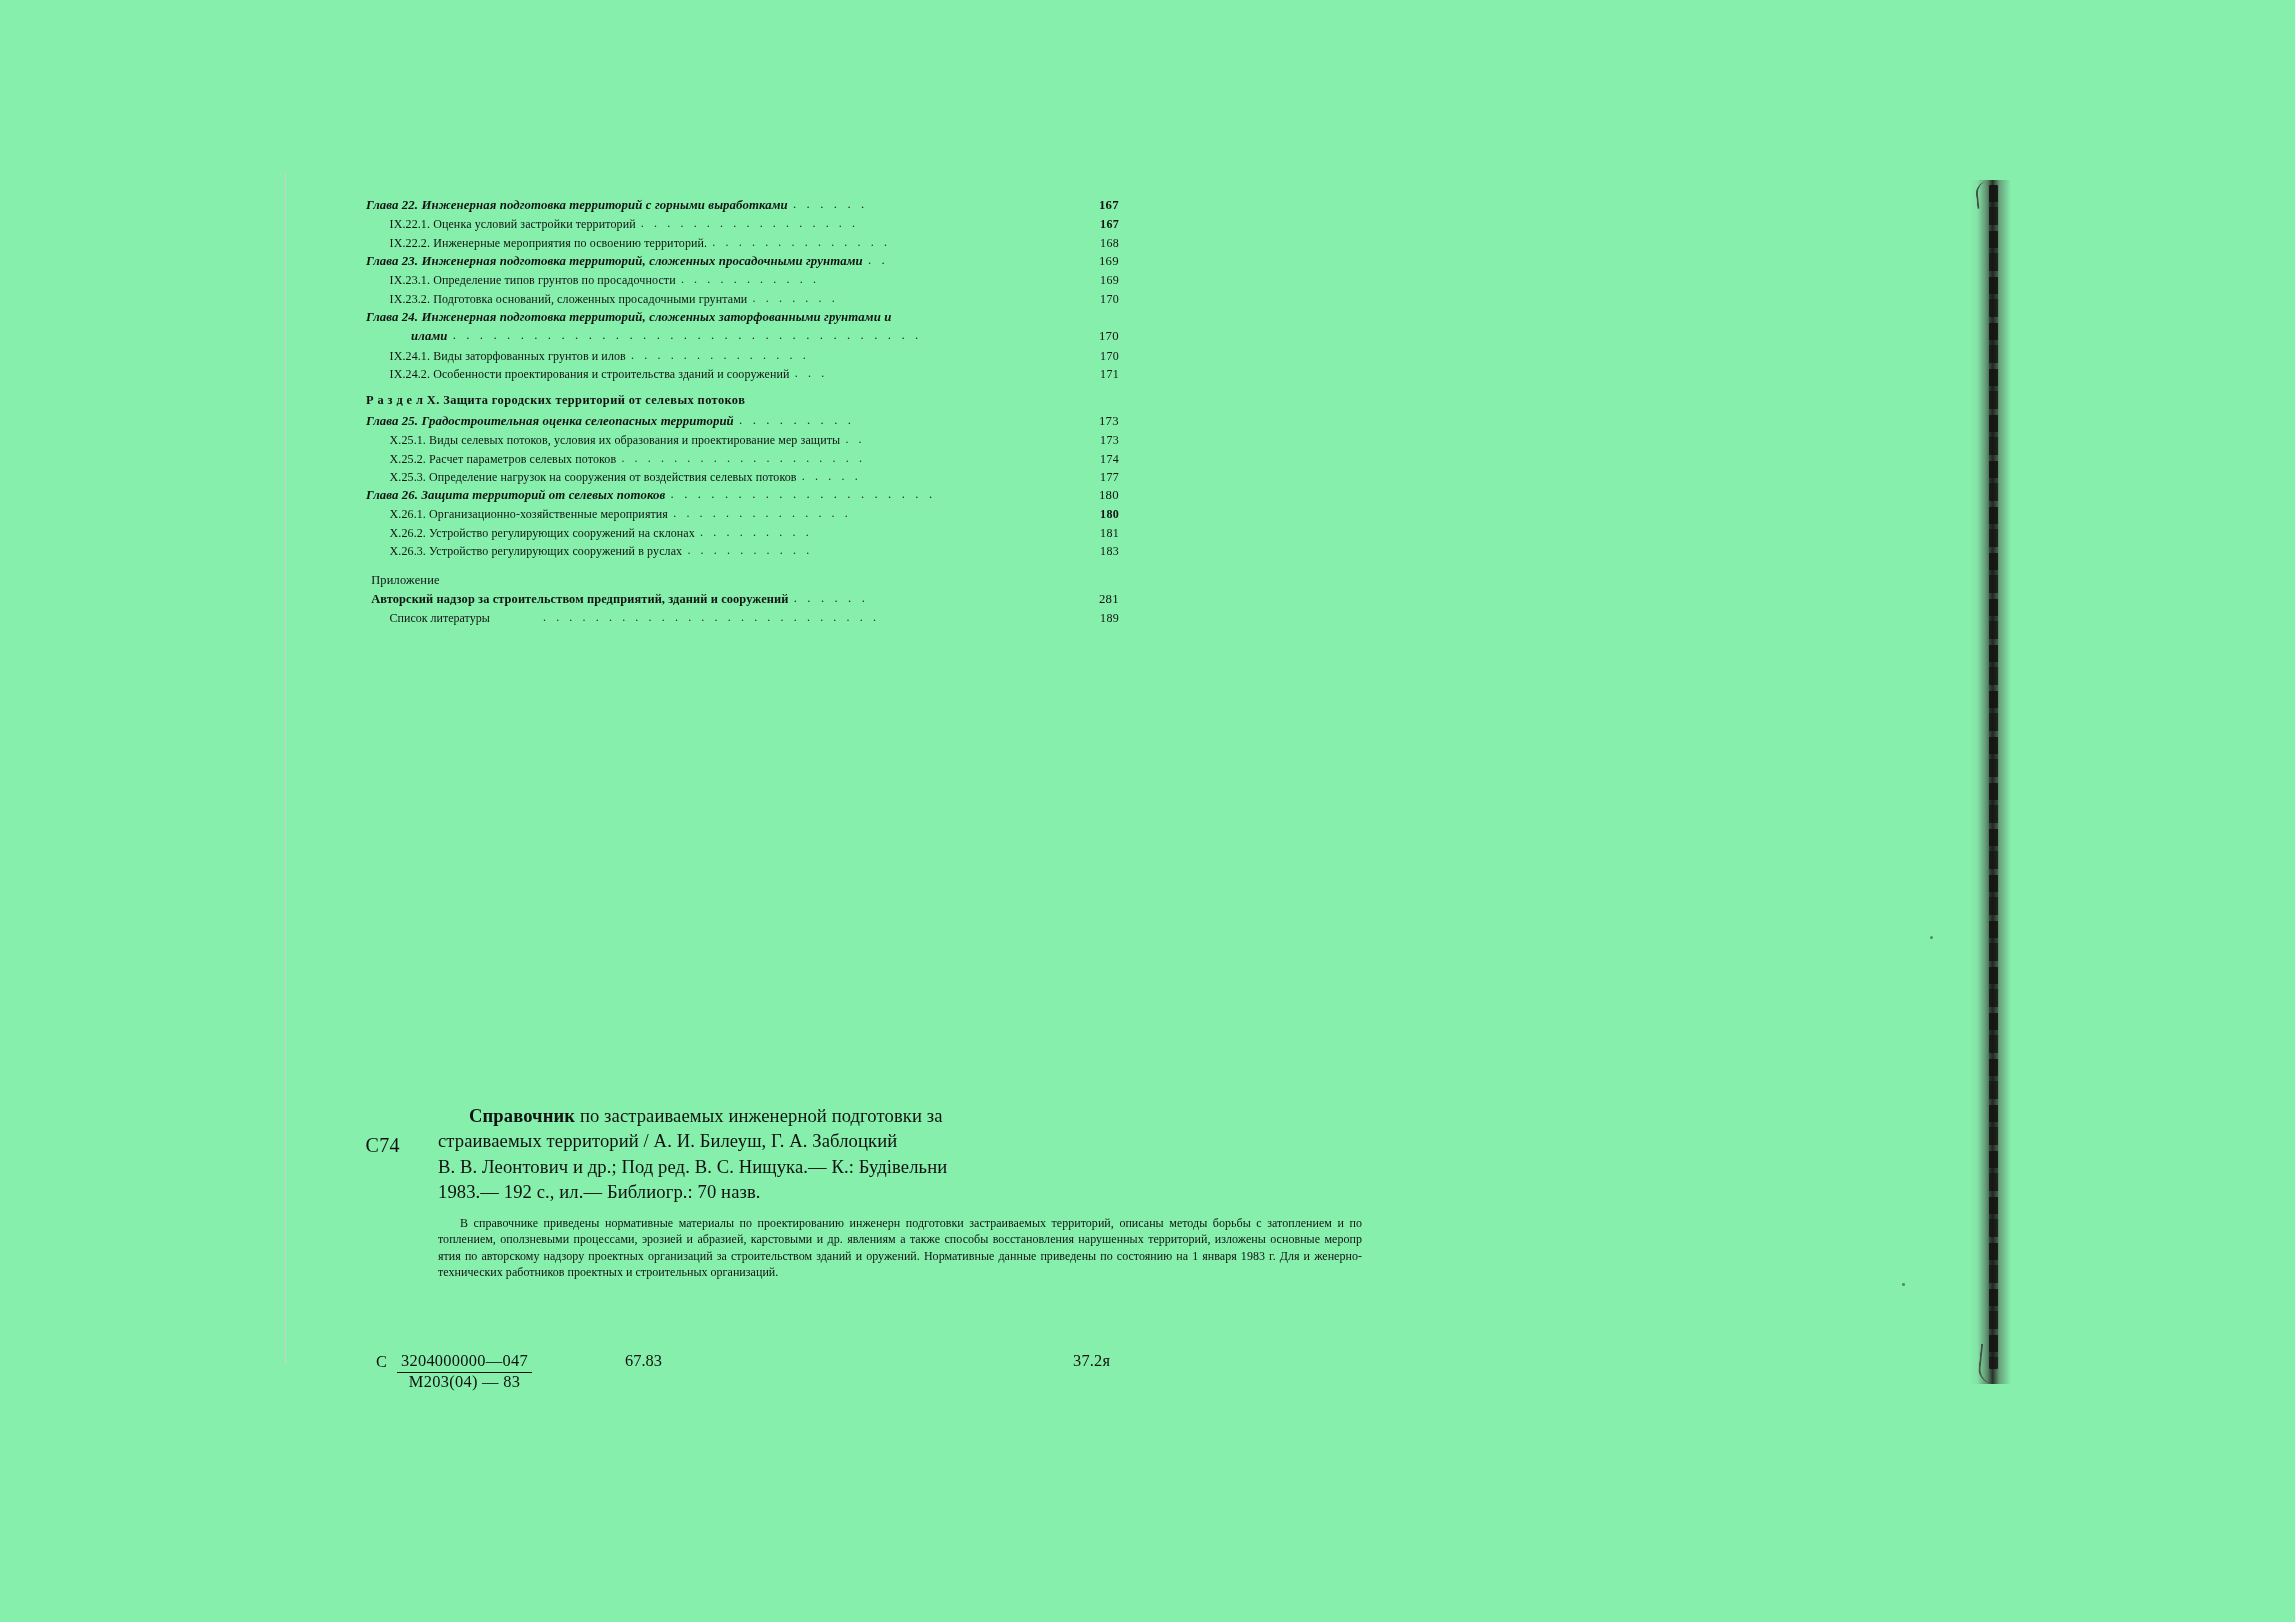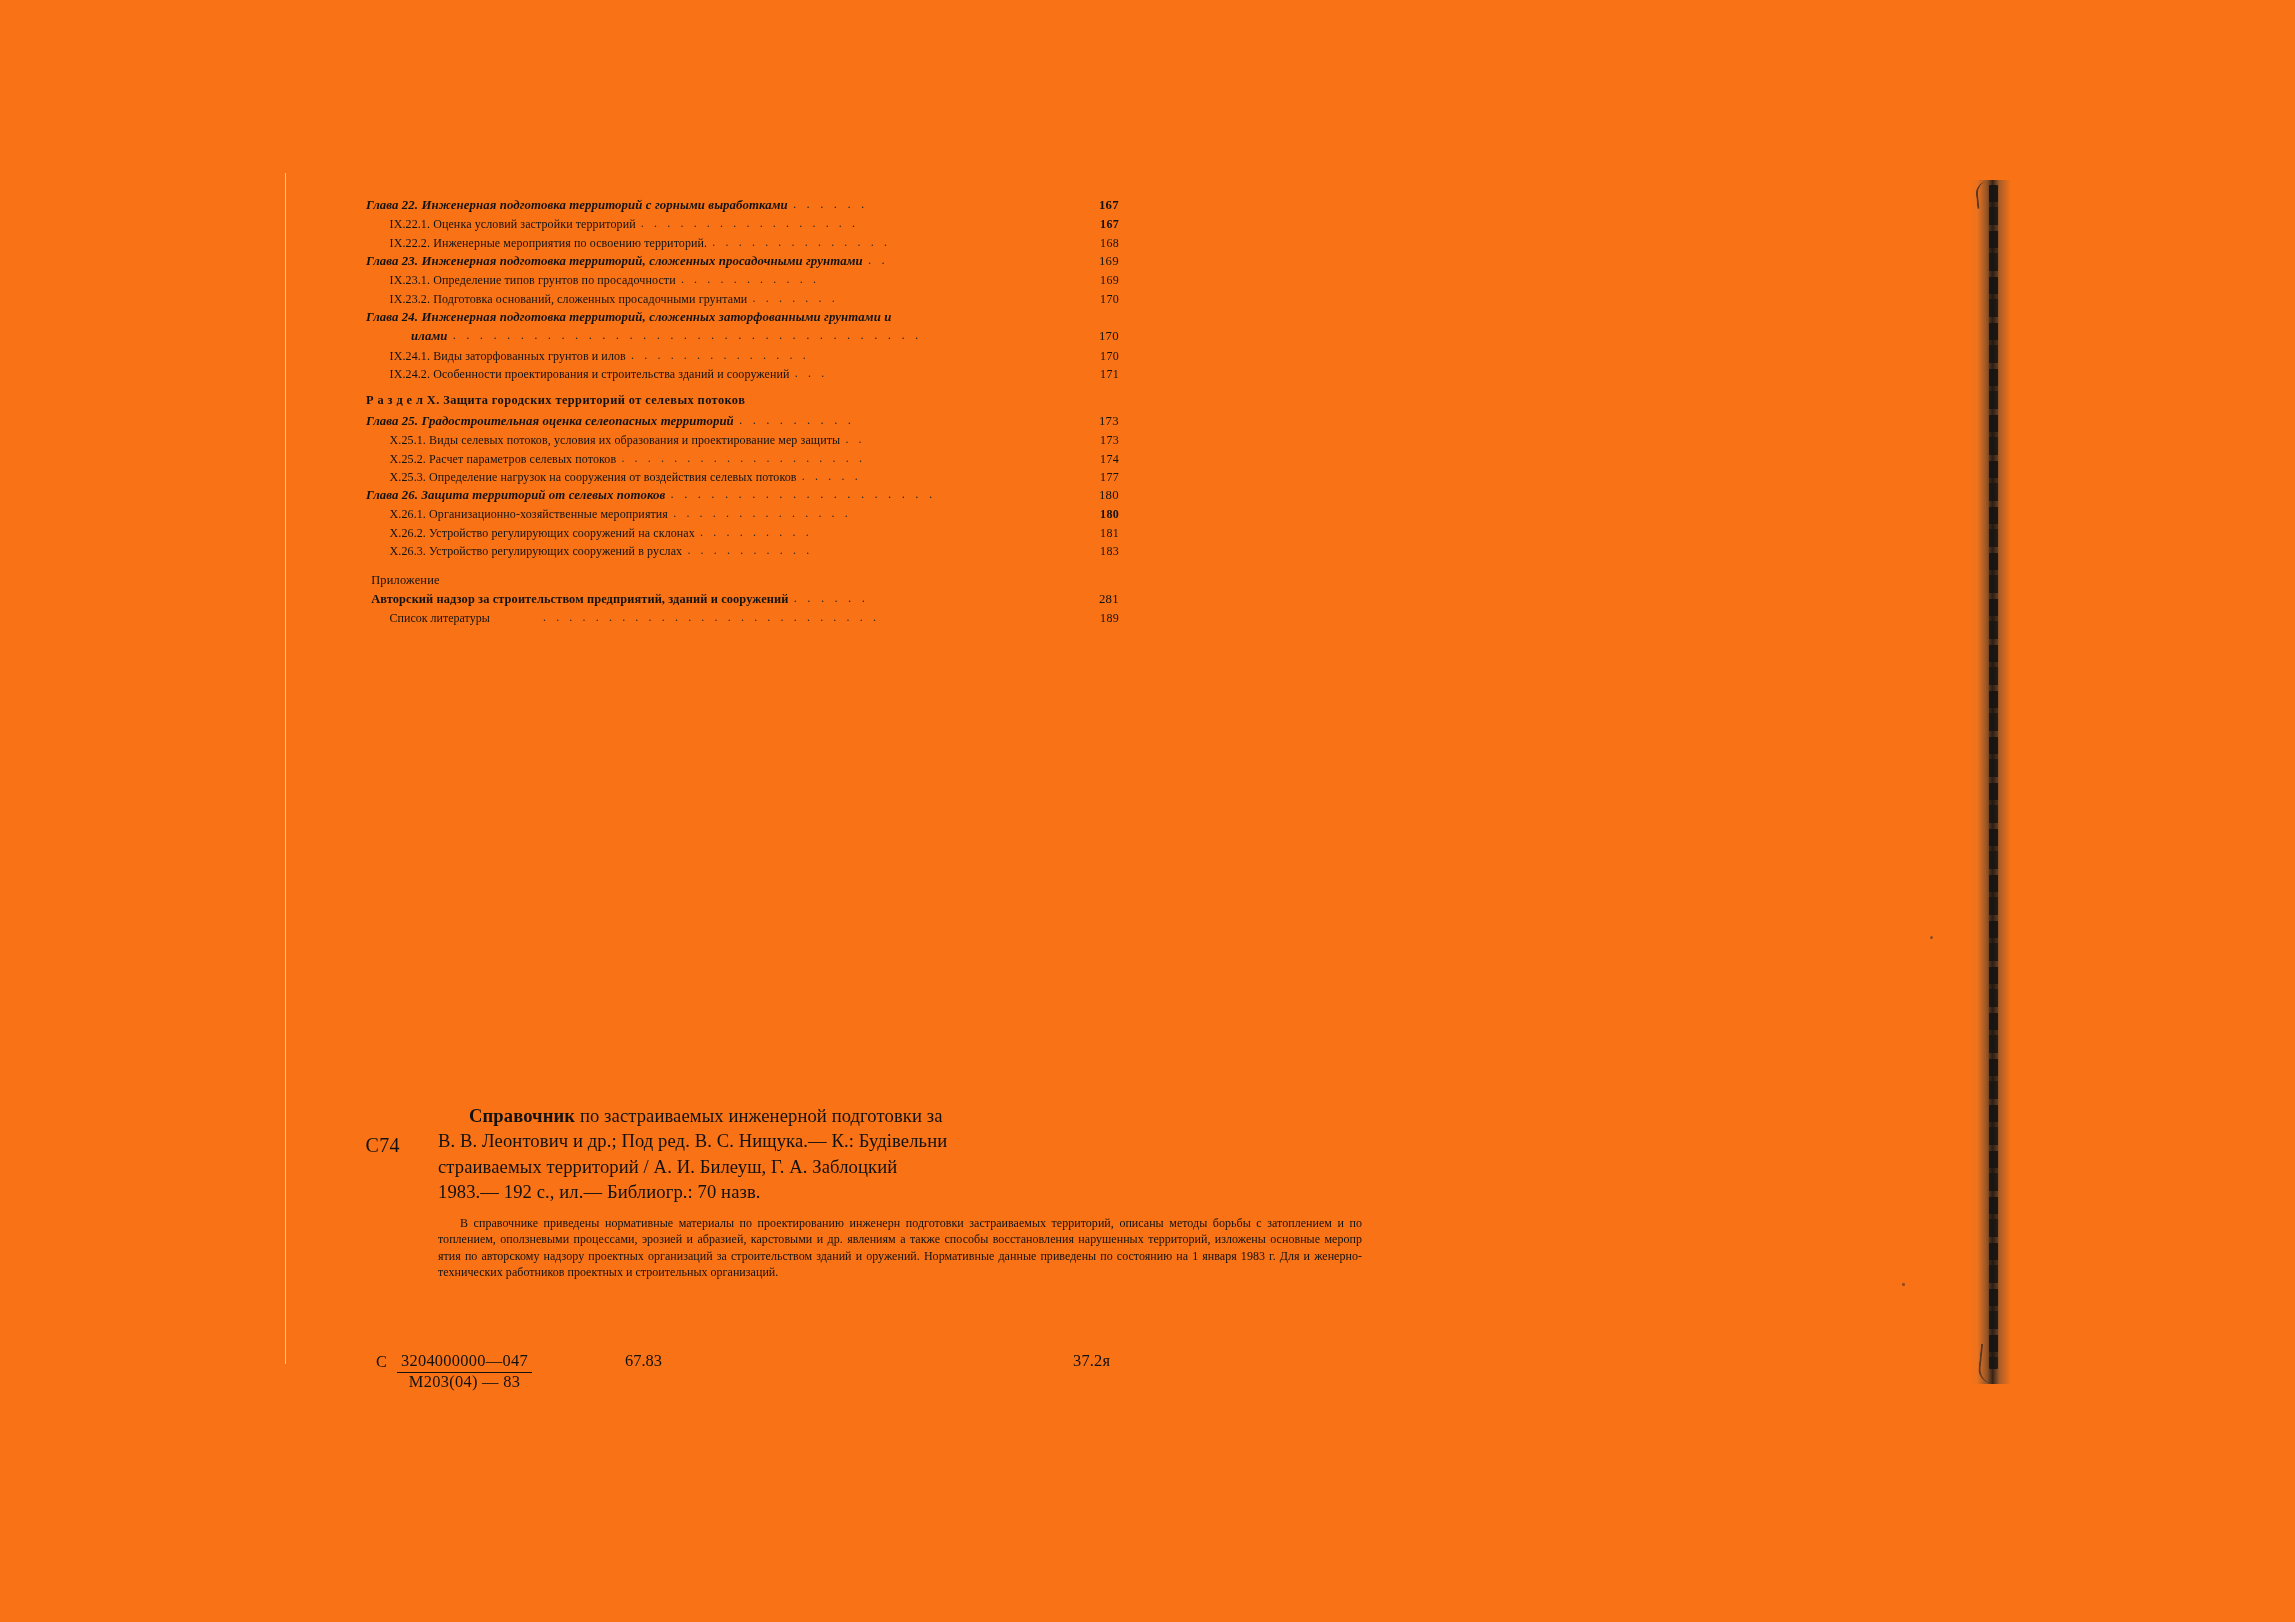--- a/index.html
+++ b/index.html
@@ -14,21 +14,21 @@
     font-family: "Liberation Serif", serif;
     overflow: hidden;
   }
 
   
   #scan-page {
     position: absolute;
     left: 0; top: 0;
     width: 2295px;
     height: 1622px;
-    background: #f97316;
+    background: #86efac;
   }
 
   
   .gutter-line {
     position: absolute;
     left: 285px;
     top: 173px;
     width: 1.3px;
     height: 1191px;
     background: #cfcfcf;
@@ -350,22 +350,22 @@
     </div>
 
   </div>
 
   <div id="imprint">
     <div class="cip-sig">С74</div>
     <div class="cip-body">
       <div class="l1">
         <span class="t-bold">Справочник</span><span> </span><span>по застраиваемых инженерной  подготовки за</span>
       </div>
+      <div>страиваемых  территорий / А.  И.  Билеуш,  Г.  А.  Заблоцкий</div>
       <div>В. В. Леонтович и др.; Под ред. В. С. Нищука.— К.: Будівельни</div>
-      <div>страиваемых  территорий / А.  И.  Билеуш,  Г.  А.  Заблоцкий</div>
       <div>1983.— 192 с., ил.— Библиогр.: 70 назв.</div>
     </div>
     <div class="annot">
       <span class="ind"></span><span>В справочнике приведены нормативные материалы по проектированию инженерн подготовки застраиваемых территорий, описаны методы борьбы с затоплением и по топлением, оползневыми процессами, эрозией и абразией, карстовыми и др. явлениям а также способы восстановления нарушенных территорий, изложены основные меропр ятия по авторскому надзору проектных организаций за строительством зданий и  оружений. Нормативные данные приведены по состоянию на 1 января 1983 г. Для и женерно-технических работников проектных и строительных организаций.</span>
     </div>
   </div>
 
   <div id="footer-codes">
     <span class="code-letter">С</span>
     <span class="fraction">

